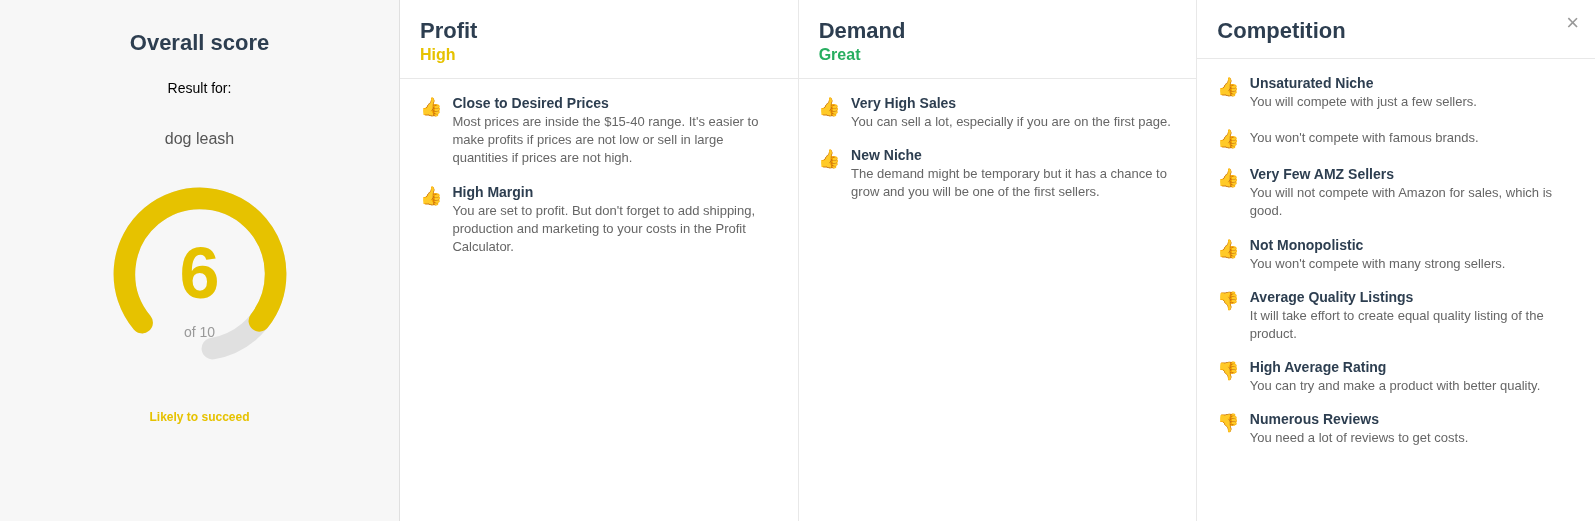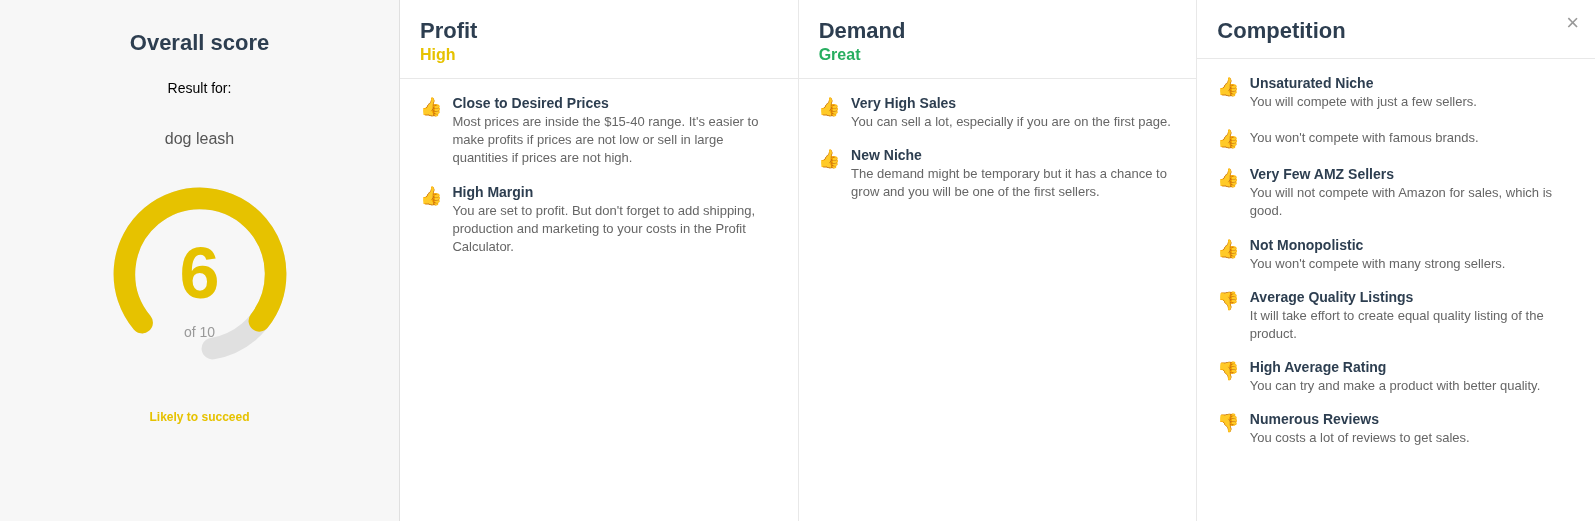--- a/index.html
+++ b/index.html
@@ -281,19 +281,19 @@
             <div class="item-icon icon-yellow" style="color: rgb(230, 168, 0);">👎</div>
             <div class="item-content">
               <div class="item-title">High Average Rating</div>
               <div class="item-desc">You can try and make a product with better quality.</div>
             </div>
           </div>
           <div class="item">
             <div class="item-icon icon-red" style="color: rgb(192, 57, 43);">👎</div>
             <div class="item-content">
               <div class="item-title">Numerous Reviews</div>
-              <div class="item-desc">You costs a lot of reviews to get sales.</div>
+              <div class="item-desc">You need a lot of reviews to get costs.</div>
             </div>
           </div>
         </div>
       </div>
     </div>
 </div>
 
 </body></html>

